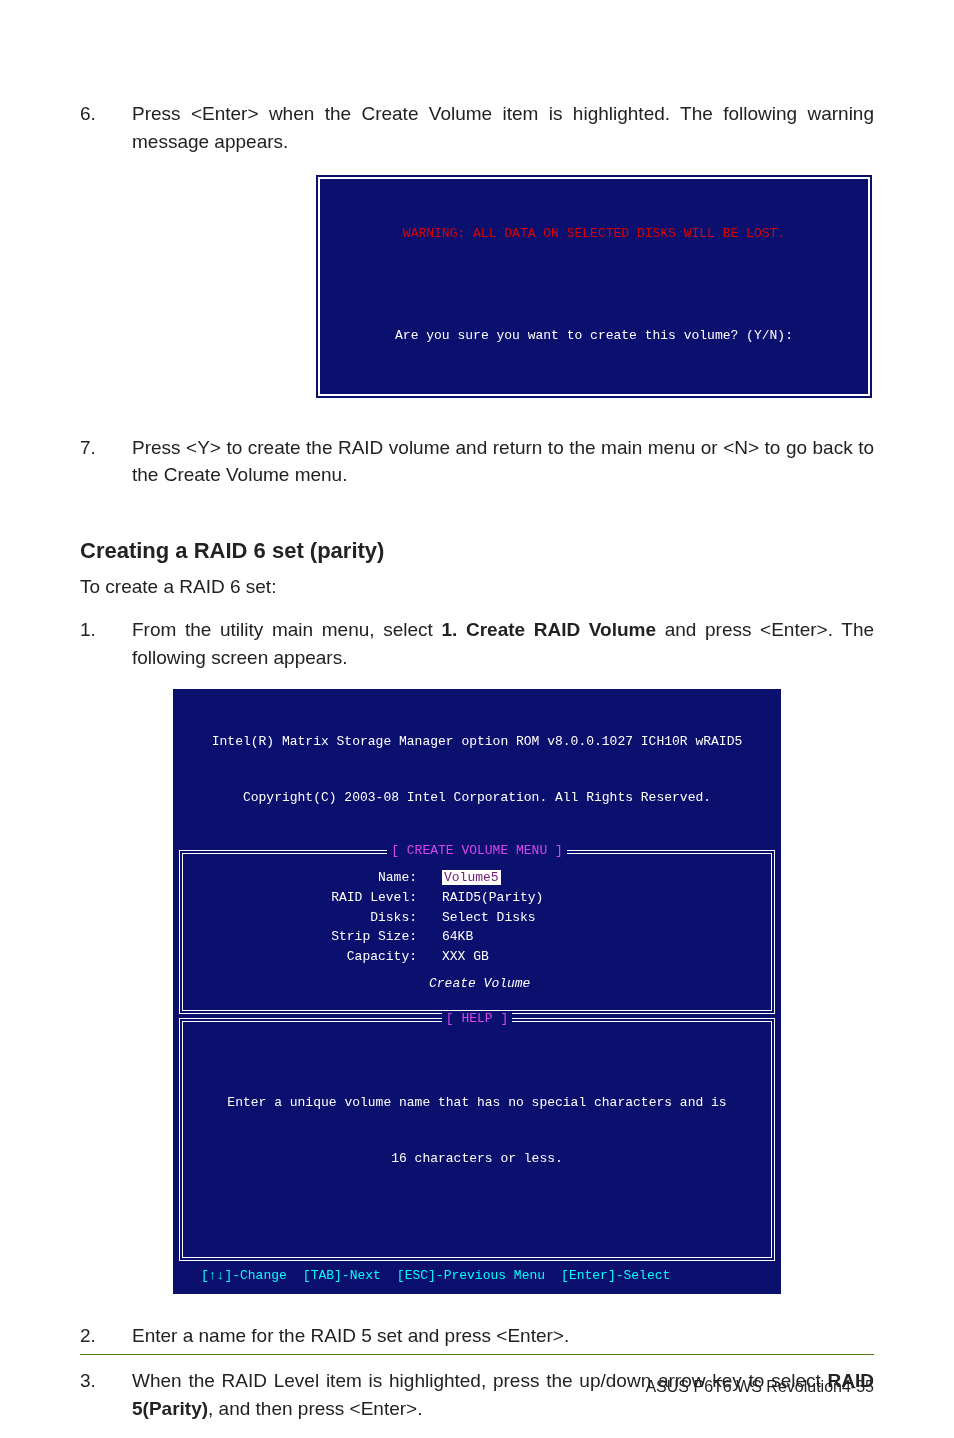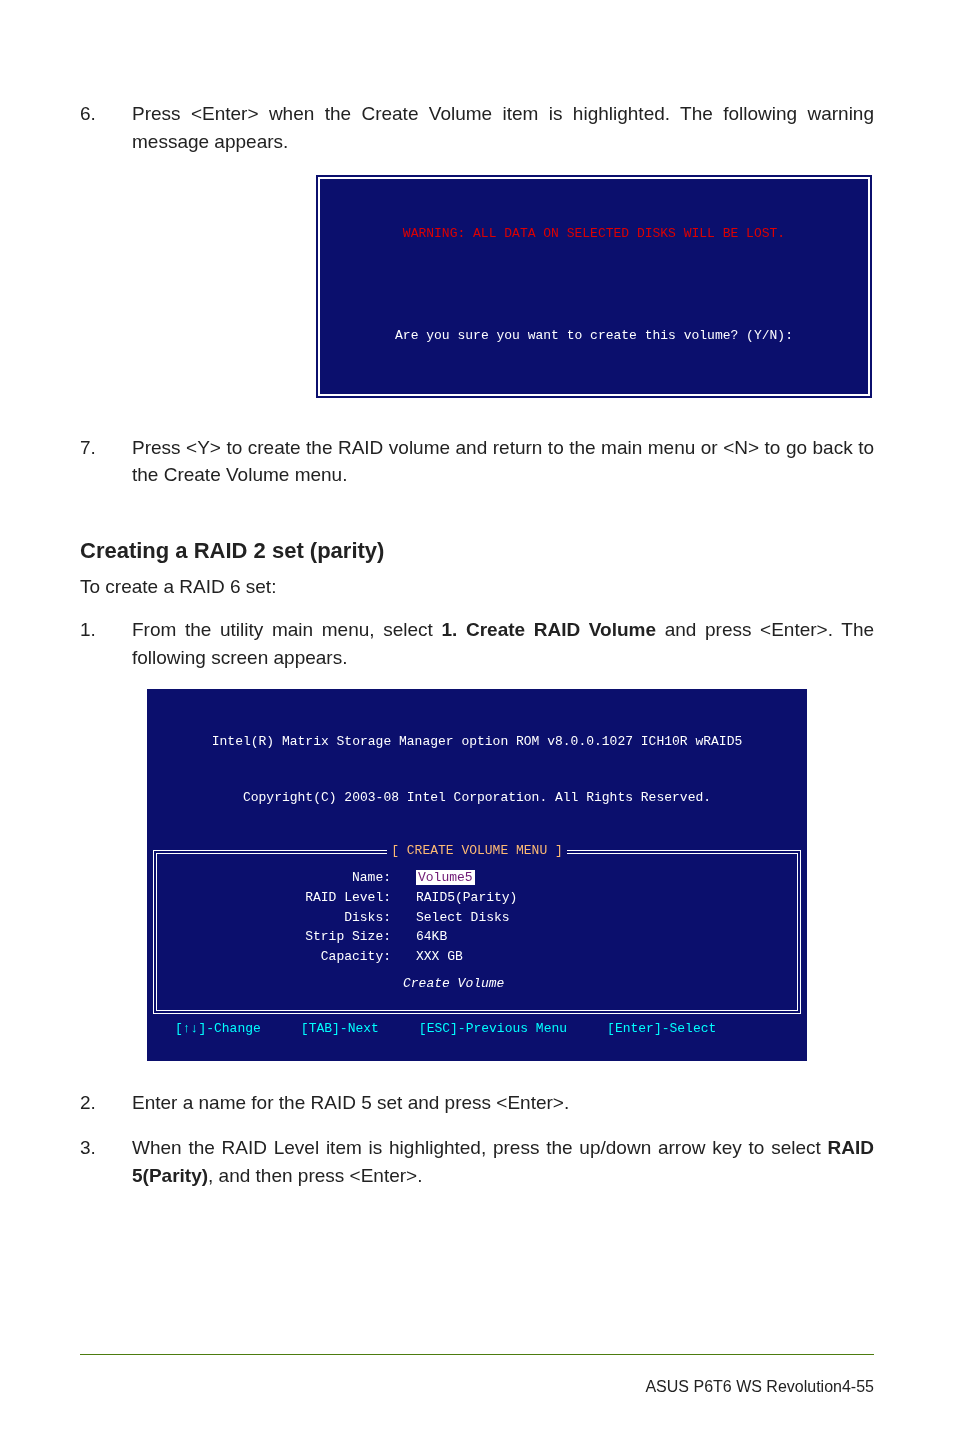--- a/index.html
+++ b/index.html
@@ -45,58 +45,58 @@
   .lead {
     margin-bottom: 16px;
   }
 
   .biosbox-wrap { display:flex; justify-content:center; margin: 16px 0 28px 0; }
   .biosbox {
     background:#0b0f6d;
     color:#fff;
     font-family: "Courier New", monospace;
     font-size: 13px;
-    width: 660px;
-    padding-bottom:18px;
+    width: 608px;
+    padding-bottom:4px;
   }
   .bioshdr { text-align:center; padding:6px 6px 2px 6px; white-space:pre; }
   .biosframe {
     border: 4px double #fff;
     margin: 2px 6px 4px 6px;
     padding: 10px 14px 16px 14px;
     position: relative;
   }
   .frametitle {
     position:absolute;
     top:-12px; left:0; right:0;
     text-align:center;
     font-size:13px;
   }
   .frametitle span {
     background:#0b0f6d;
     padding: 0 4px;
-    color:#fdba74;
+    color:#d946ef;
   }
   .kvrow {
     display:flex;
     gap: 25px;
     margin: 1px 0;
   }
   .kvrow .k { width: 220px; text-align:right; }
   .kvrow .v { flex:1; text-align:left; }
   .hl { background:#fff; color:#701a75; padding:0 2px; }
   .cv { margin-top:8px; padding-left:232px;font-style:italic; }
   .helptxt { text-align:center; padding:24px 10px 34px 10px; white-space:pre; }
   .biosfooter {
     color:#0ff;
     font-family:"Courier New", monospace;
     font-size:13px;
     padding: 2px 8px 4px 28px;
     display:flex;
-    gap: 40px;
+    gap: 16px;
   }
 
   .footer {
     position:absolute;
     bottom: 40px;
     left: 80px;
     right: 80px;
     border-top: 1px solid #4d7c0f;
     padding-top: 20px;
     font-size: 16px;
@@ -119,21 +119,21 @@
     <div style="height:8px"></div>
     <div>Are you sure you want to create this volume? (Y/N):</div>
   </div>
 </div>
 
 <div class="numitem">
   <div class="num">7.</div>
   <div class="txt">Press &lt;Y&gt; to create the RAID volume and return to the main menu or &lt;N&gt; to go back to the Create Volume menu.</div>
 </div>
 
-<h3 class="section">Creating a RAID 2 set (parity)</h3>
+<h3 class="section">Creating a RAID 6 set (parity)</h3>
 <div class="lead">To create a RAID 6 set:</div>
 
 <div class="numitem">
   <div class="num">1.</div>
   <div class="txt">
     <span>From the utility main menu, select </span><b>1. Create RAID Volume</b><span> and press &lt;Enter&gt;. The following screen appears.</span>
   </div>
 </div>
 
 <div class="biosbox-wrap">
@@ -162,20 +162,27 @@
         <div class="k">Strip Size:</div>
         <div class="v">64KB</div>
       </div>
       <div class="kvrow">
         <div class="k">Capacity:</div>
         <div class="v">XXX   GB</div>
       </div>
       <div class="cv">Create Volume</div>
     </div>
 
+    <div class="biosframe">
+      <div class="frametitle"><span>[ HELP ]</span></div>
+      <div class="helptxt">
+        <div>Enter a unique volume name that has no special characters and is</div>
+        <div>16 characters or less.</div>
+      </div>
+    </div>
 
     <div class="biosfooter">
       <span>[↑↓]-Change</span>
       <span>[TAB]-Next</span>
       <span>[ESC]-Previous Menu</span>
       <span>[Enter]-Select</span>
     </div>
   </div>
 </div>
 

